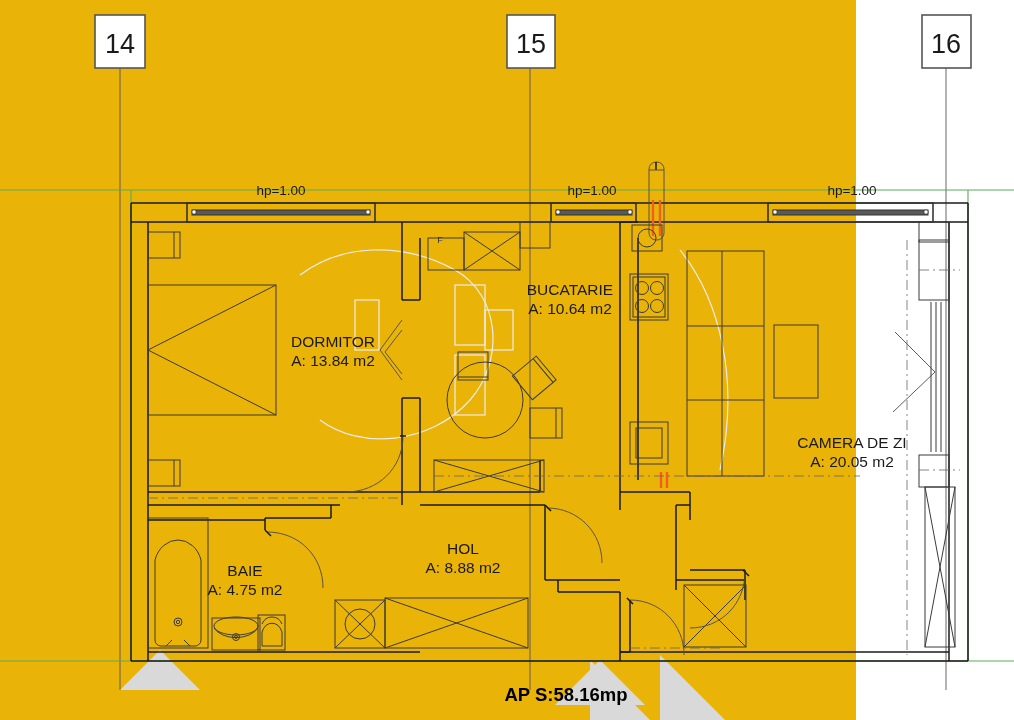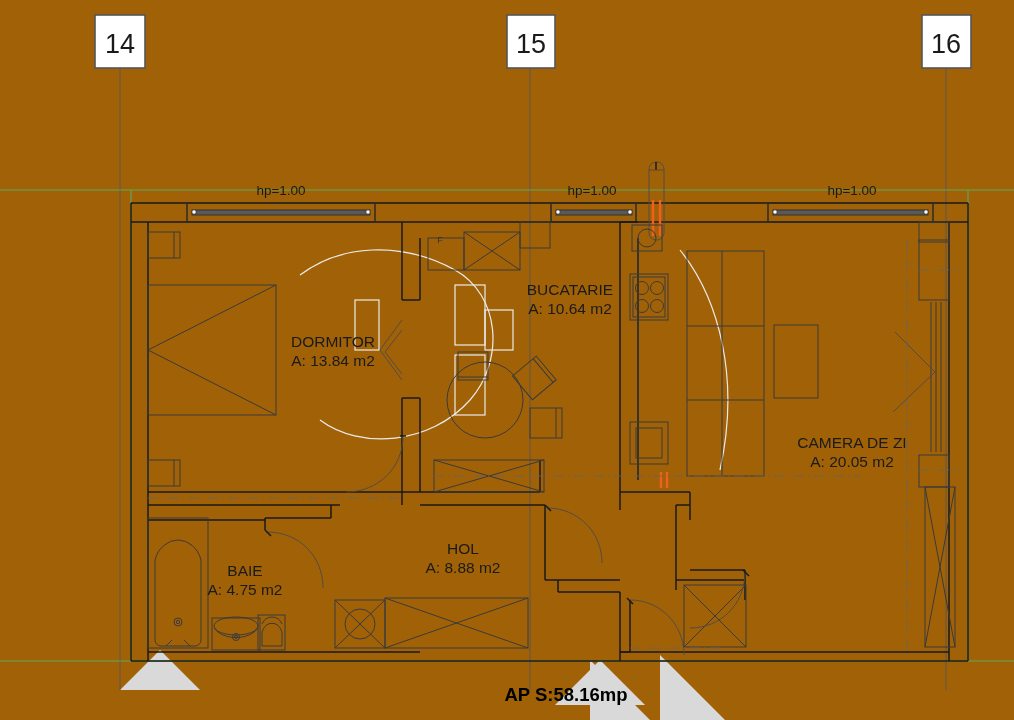--- a/index.html
+++ b/index.html
@@ -1,17 +1,17 @@
 <!DOCTYPE html>
 <html><head>
 <meta charset="utf-8">
 <style>
   html,body{margin:0;padding:0;background:#ffffff;}
   body{width:1014px;height:720px;overflow:hidden;font-family:"Liberation Sans",sans-serif;}
-  #plan{position:relative;width:1014px;height:720px;background:#a16207;}
+  #plan{position:relative;width:856px;height:720px;background:#eab308;}
   svg{display:block;}
   .gridlabel{font-family:"Liberation Sans",sans-serif;font-size:27px;fill:#1a1a1a;text-anchor:middle;}
   .roomname{font-family:"Liberation Sans",sans-serif;font-size:15.5px;fill:#1a1a1a;text-anchor:middle;}
   .roomarea{font-family:"Liberation Sans",sans-serif;font-size:15.5px;fill:#1a1a1a;text-anchor:middle;}
   .hplabel{font-family:"Liberation Sans",sans-serif;font-size:13.5px;fill:#1a1a1a;text-anchor:middle;}
   .flabel{font-family:"Liberation Sans",sans-serif;font-size:9px;fill:#333;text-anchor:middle;}
   .aptitle{font-family:"Liberation Sans",sans-serif;font-size:18.5px;font-weight:bold;fill:#000;text-anchor:middle;}
   .wall{stroke:#1a1a1a;stroke-width:1.5;fill:none;}
   .wallthin{stroke:#2b2b2b;stroke-width:1;fill:none;}
   .thinline{stroke:#4a4a4a;stroke-width:0.9;fill:none;}

